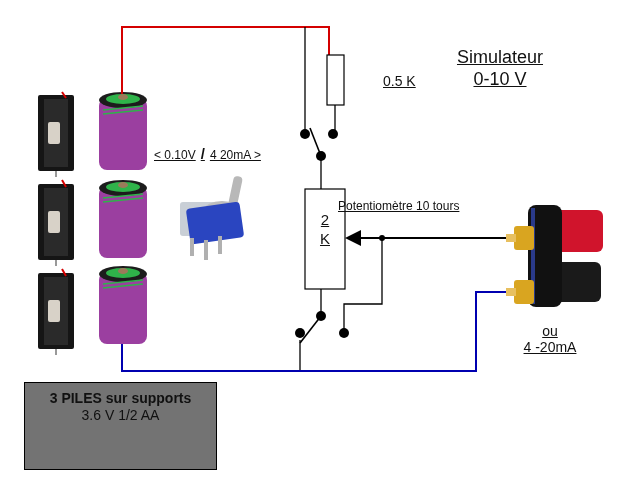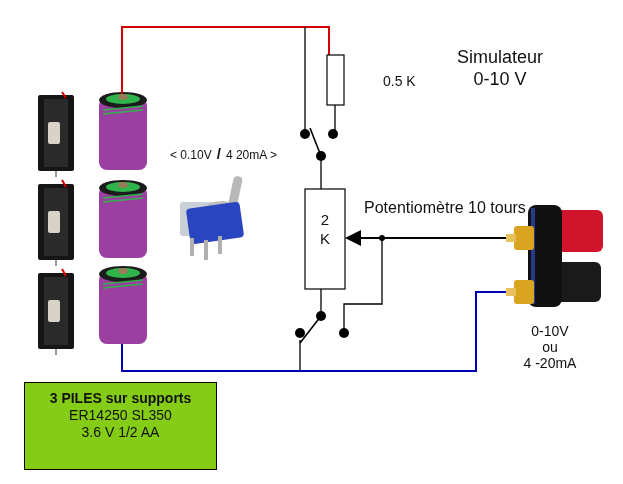--- a/index.html
+++ b/index.html
@@ -1,29 +1,29 @@
 <!DOCTYPE html>
 <html><head>
   <meta charset="utf-8">
   <style>
     html, body { margin: 0; padding: 0; background: #ffffff; }
     body { width: 623px; height: 484px; position: relative; overflow: hidden;
            font-family: "Liberation Sans", sans-serif; color: #111; }
     #diagram { position: absolute; left: 0; top: 0; }
-    .lbl { position: absolute; font-family: "Liberation Sans", sans-serif; color: #111; white-space: nowrap; }
+    .lbl { position: absolute; font-family: "Liberation Sans", sans-serif; color: #111; white-space: nowrap; text-decoration: underline; }
     .title { left: 420px; top: 46px; width: 160px; text-align: center; font-size: 18px; line-height: 22px; }
     .title div { display: block; }
-    .sel { left: 170px; top: 145px; font-size: 12px; }
+    .sel { left: 154px; top: 145px; font-size: 12px; }
     .sel .slash { font-weight: bold; font-size: 15px; margin: 0 5px; }
     .r05 { left: 354px; top: 73px; font-size: 14px; margin-left: 29px; }
-    .pot { left: 364px; top: 199px; font-size: 16px; }
+    .pot { left: 338px; top: 199px; font-size: 12px; }
     .potval { left: 305px; top: 210px; width: 40px; text-align: center; font-size: 15px; line-height: 19px; }
     .out { left: 500px; top: 323px; width: 100px; text-align: center; font-size: 14px; line-height: 16px; }
     .infobox { position: absolute; left: 24px; top: 382px; width: 193px; height: 88px;
-               border: 1.5px solid #000; background: #84cc16; text-align: center;
+               border: 1.5px solid #000; background: #737373; text-align: center;
                font-size: 14px; line-height: 17px; padding-top: 7px; box-sizing: border-box; }
     .infobox .hd { font-weight: bold; }
   </style>
 </head>
 <body>
 
 <svg id="diagram" width="623" height="484" viewBox="0 0 623 484">
 
   <g>
     <g>
@@ -140,22 +140,20 @@
 <div class="lbl r05">0.5 K</div>
 
 <div class="lbl pot">Potentiomètre 10 tours</div>
 
 <div class="lbl potval">
   <div>2</div>
   <div>K</div>
 </div>
 
 <div class="lbl out">
-  <div>0-10V</div>
   <div>ou</div>
   <div>4 -20mA</div>
 </div>
 
 <div class="infobox">
   <div class="hd">3 PILES sur supports</div>
-  <div>ER14250 SL350</div>
   <div>3.6 V 1/2 AA</div>
 </div>
 
 </body></html>

